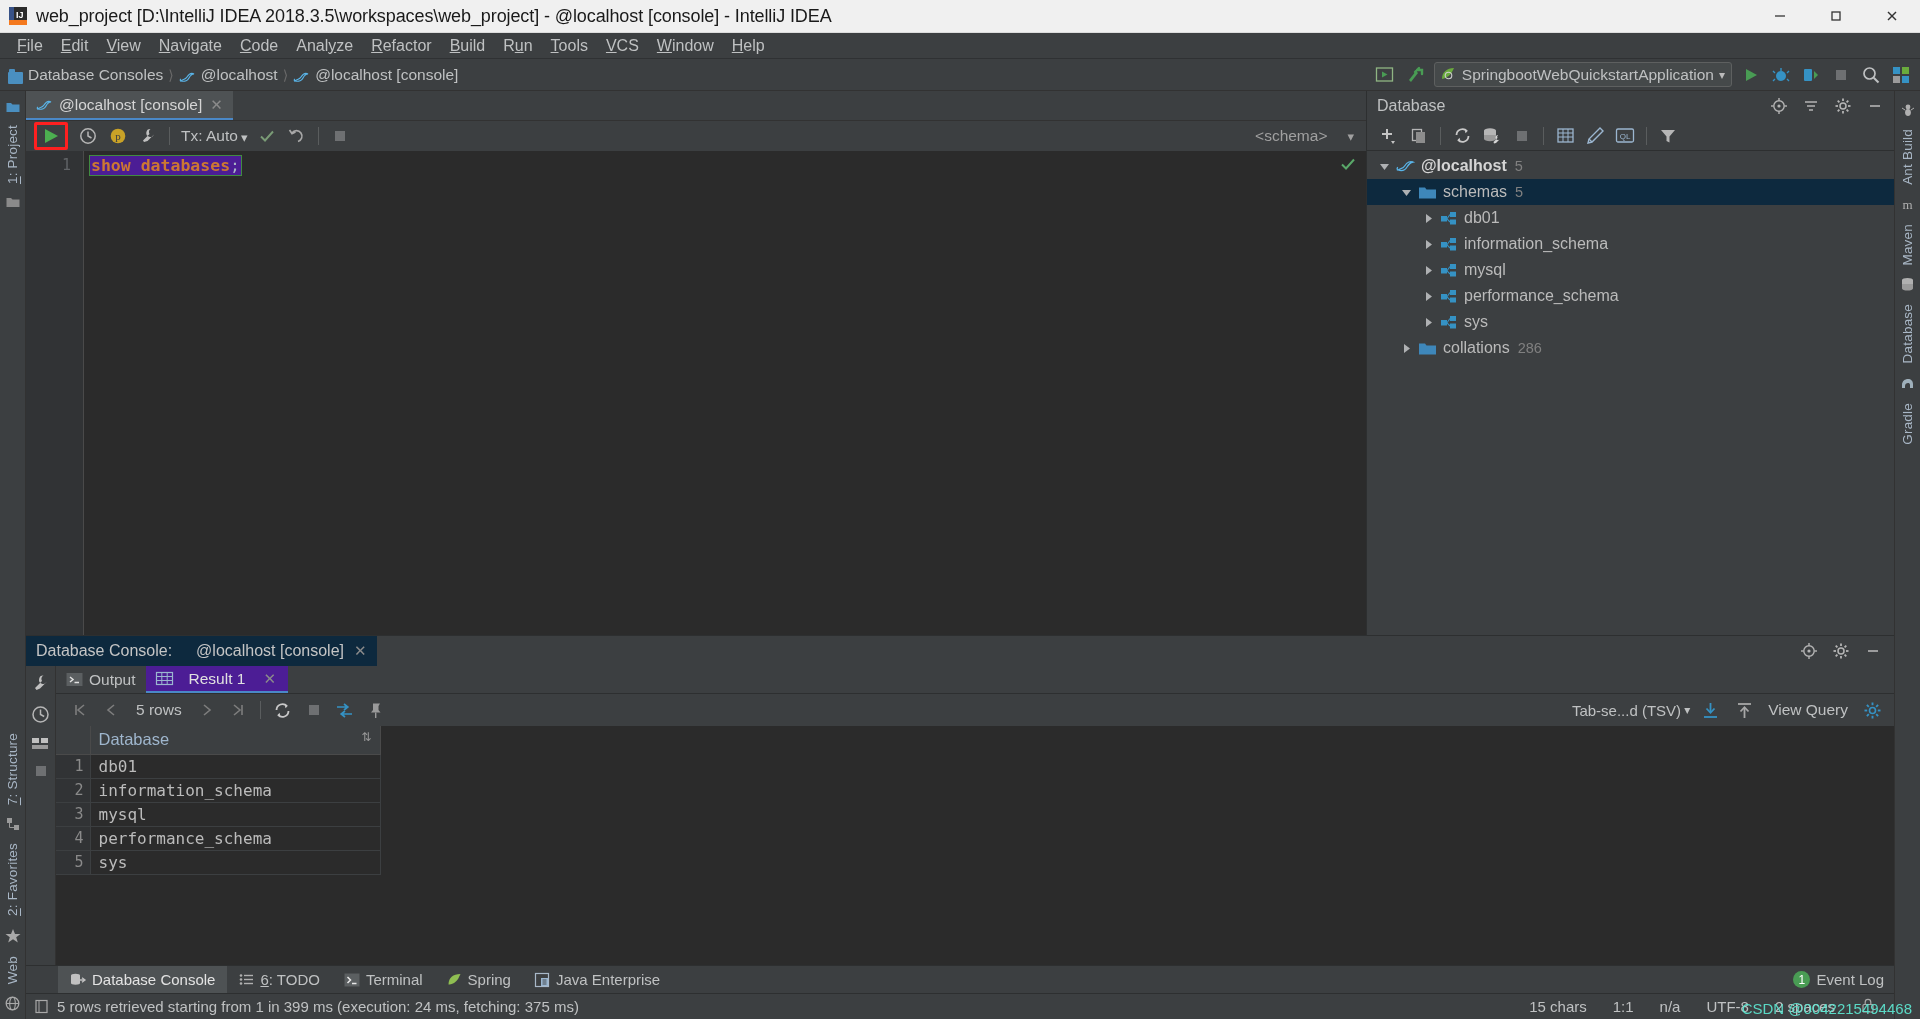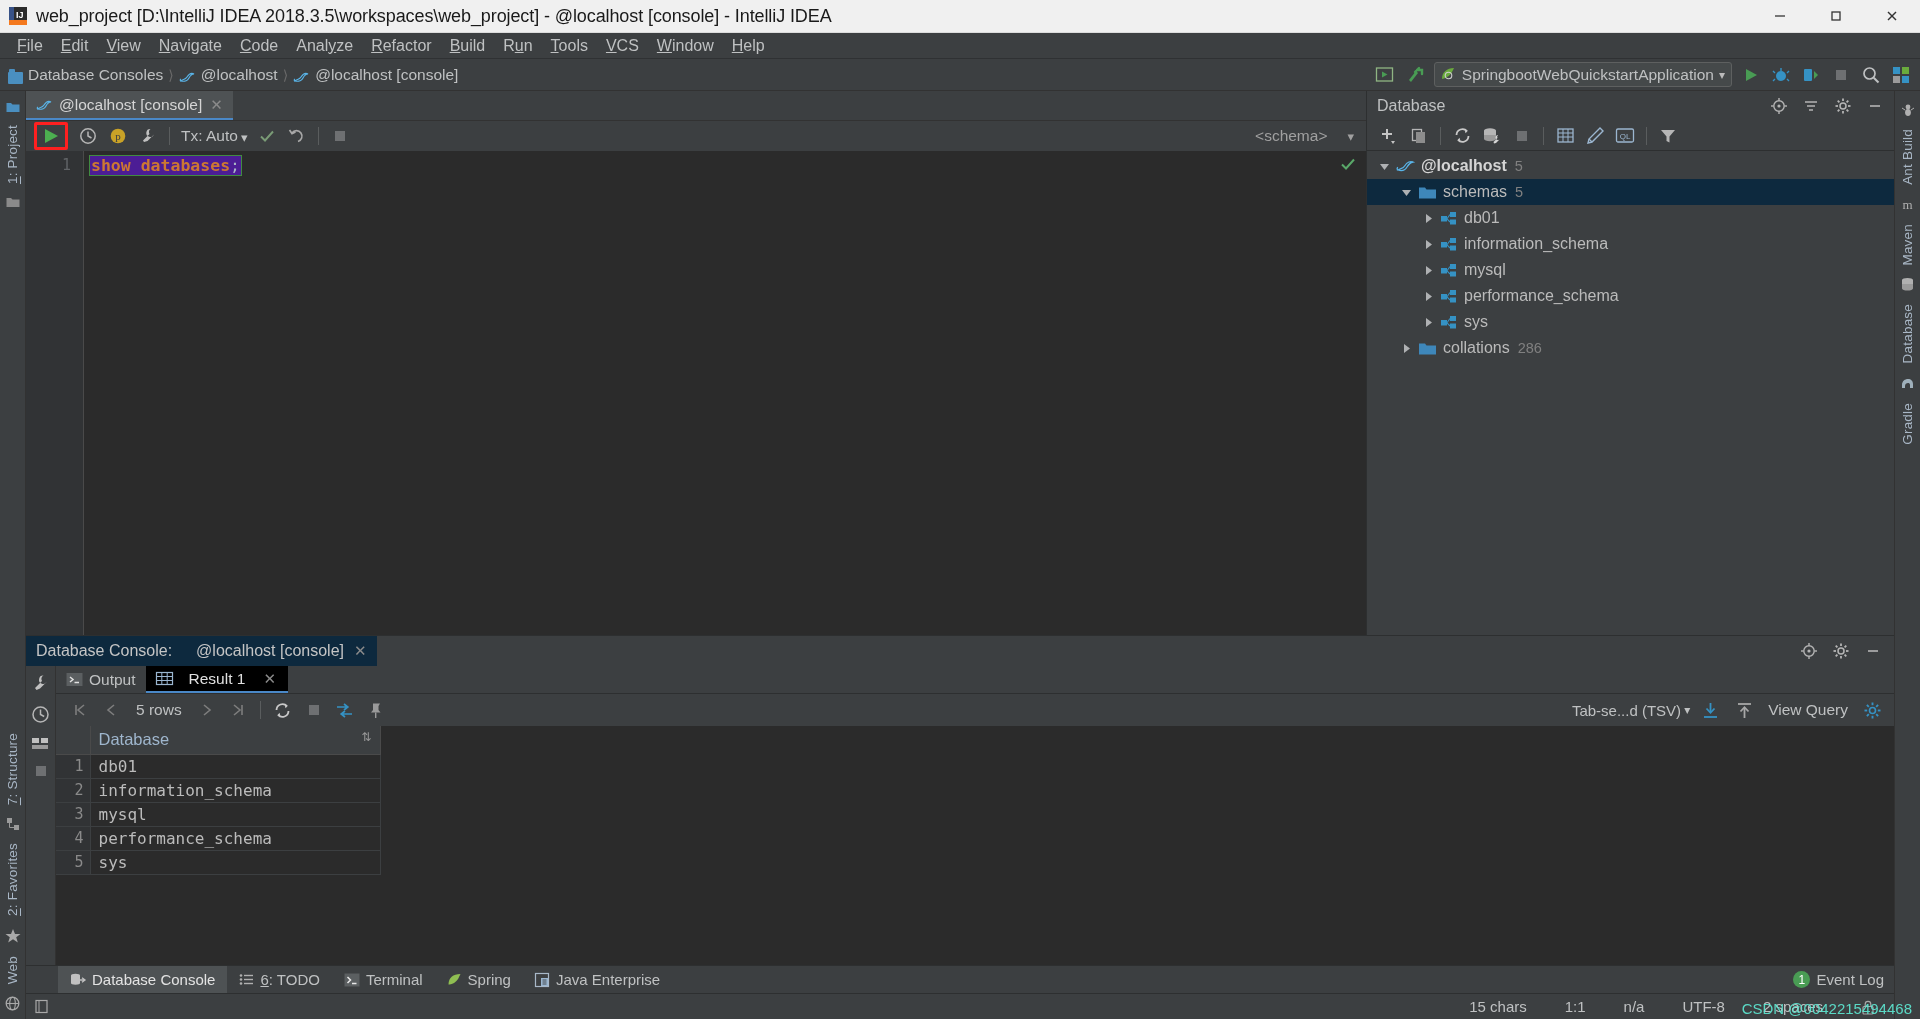--- a/index.html
+++ b/index.html
@@ -199,21 +199,21 @@
   }
   .result-main { flex: 1; display: flex; flex-direction: column; min-width: 0; }
   .result-tabs {
     height: 28px; display: flex; align-items: stretch; flex: none;
     background: #3c3f41; border-bottom: 1px solid #2d2f30;
   }
   .rtab {
     display: flex; align-items: center; gap: 6px; padding: 0 10px;
     font-size: 15.5px; color: #bfc1c2; white-space: nowrap;
   }
-  .rtab.active { background: #000000; border-bottom: 2px solid #4a88c7; color: #e0e0e0; gap: 16px; }
+  .rtab.active { background: #4c1d95; border-bottom: 2px solid #4a88c7; color: #e0e0e0; gap: 16px; }
 
   .grid-toolbar {
     height: 32px; display: flex; align-items: center; flex: none;
     padding-left: 10px; gap: 3px; background: #3c3f41;
   }
   .rows-count { font-size: 15.5px; color: #bfc1c2; padding: 0 8px; white-space: nowrap; }
   .grid-toolbar-right {
     margin-left: auto; display: flex; align-items: center; gap: 6px; padding-right: 8px;
   }
   .fmt-sel { font-size: 15px; color: #bfc1c2; display: flex; align-items: center; gap: 3px; white-space: nowrap; }
@@ -258,21 +258,21 @@
     flex: none;
   }
 
   
   .statusbar {
     height: 26px; background: #3c3f41; display: flex; align-items: center;
     flex: none; padding: 0 8px; border-top: 1px solid #2d2f30;
     font-size: 15px; color: #bfc1c2;
   }
   .status-msg { margin-left: 8px; white-space: nowrap; }
-  .statusbar-right { margin-left: auto; display: flex; align-items: flex-end; gap: 16px; }
+  .statusbar-right { margin-left: auto; display: flex; align-items: flex-start; gap: 4px; }
   .status-cell { padding: 0 11px; white-space: nowrap; }
   .watermark {
     position: absolute; right: 8px; bottom: 2px;
     font-size: 15px; color: #5eead4; opacity: 0.9;
     font-family: "Liberation Sans", sans-serif; pointer-events: none;
   }
   svg { display: block; overflow: visible; }
 </style>
 </head>
 <body>
@@ -1078,20 +1078,21 @@
         </div>
       </div>
 
       <div class="statusbar">
         <span>
           <svg width="15" height="15" viewBox="0 0 15 15">
             <rect x="2" y="1.5" width="11" height="12" fill="none" stroke="#a8a8a8" stroke-width="1.2"></rect>
             <line x1="5" y1="1.5" x2="5" y2="13.5" stroke="#a8a8a8" stroke-width="1"></line>
           </svg>
         </span>
+        <span class="status-msg">5 rows retrieved starting from 1 in 399 ms (execution: 24 ms, fetching: 375 ms)</span>
         <div class="statusbar-right">
           <span class="status-cell">15 chars</span>
           <span class="status-cell">1:1</span>
           <span class="status-cell">n/a</span>
           <span class="status-cell">UTF-8</span>
           <span class="status-cell">2 spaces</span>
           <span class="status-cell">
             <svg width="14" height="15" viewBox="0 0 14 15">
               <rect x="2" y="6.5" width="10" height="7.5" rx="1" fill="none" stroke="#a8a8a8" stroke-width="1.2"></rect>
               <path d="M4.2 6.5 L4.2 4.2 A2.8 2.8 0 0 1 9.8 4.2 L9.8 6.5" fill="none" stroke="#a8a8a8" stroke-width="1.2"></path>

